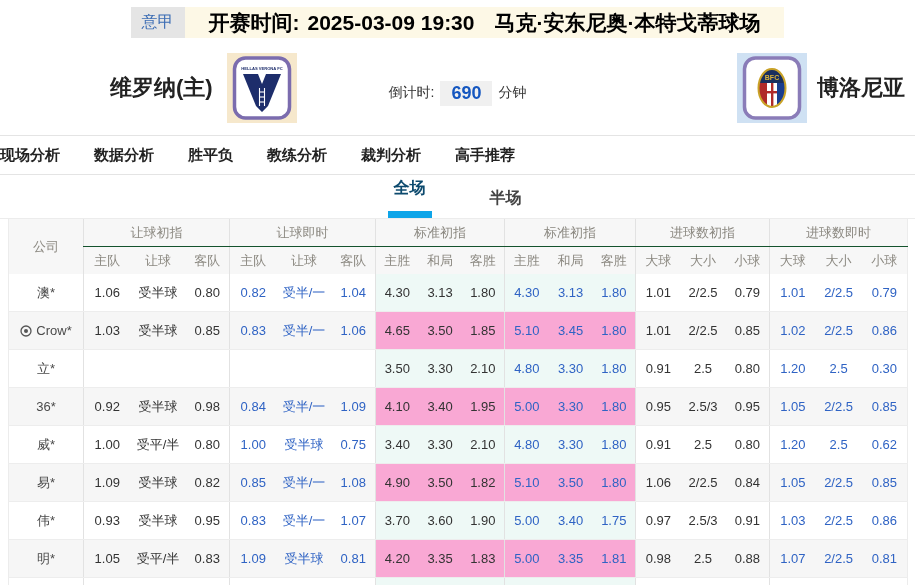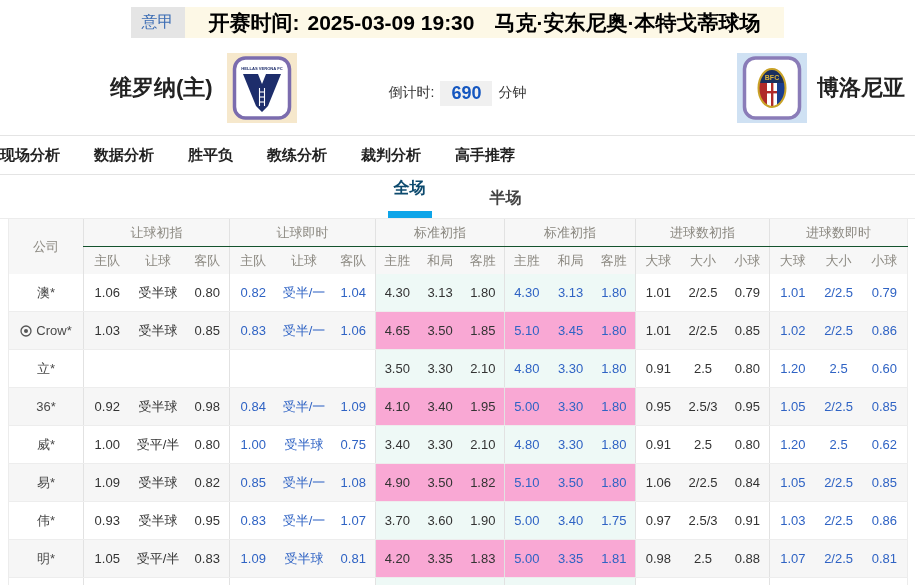--- a/index.html
+++ b/index.html
@@ -231,21 +231,21 @@
         <td class="std">3.30</td>
         <td class="std">2.10</td>
         <td class="gstart std live">4.80</td>
         <td class="std live">3.30</td>
         <td class="std live">1.80</td>
         <td class="gstart">0.91</td>
         <td class="">2.5</td>
         <td class="">0.80</td>
         <td class="gstart live">1.20</td>
         <td class="live">2.5</td>
-        <td class="live">0.60</td>
+        <td class="live">0.30</td>
       </tr>
       <tr class="even">
         <td class="company"><span>36*</span></td>
         <td class="gstart">0.92</td>
         <td class="">受半球</td>
         <td class="">0.98</td>
         <td class="gstart live">0.84</td>
         <td class="live">受半/一</td>
         <td class="live">1.09</td>
         <td class="gstart std">4.10</td>

